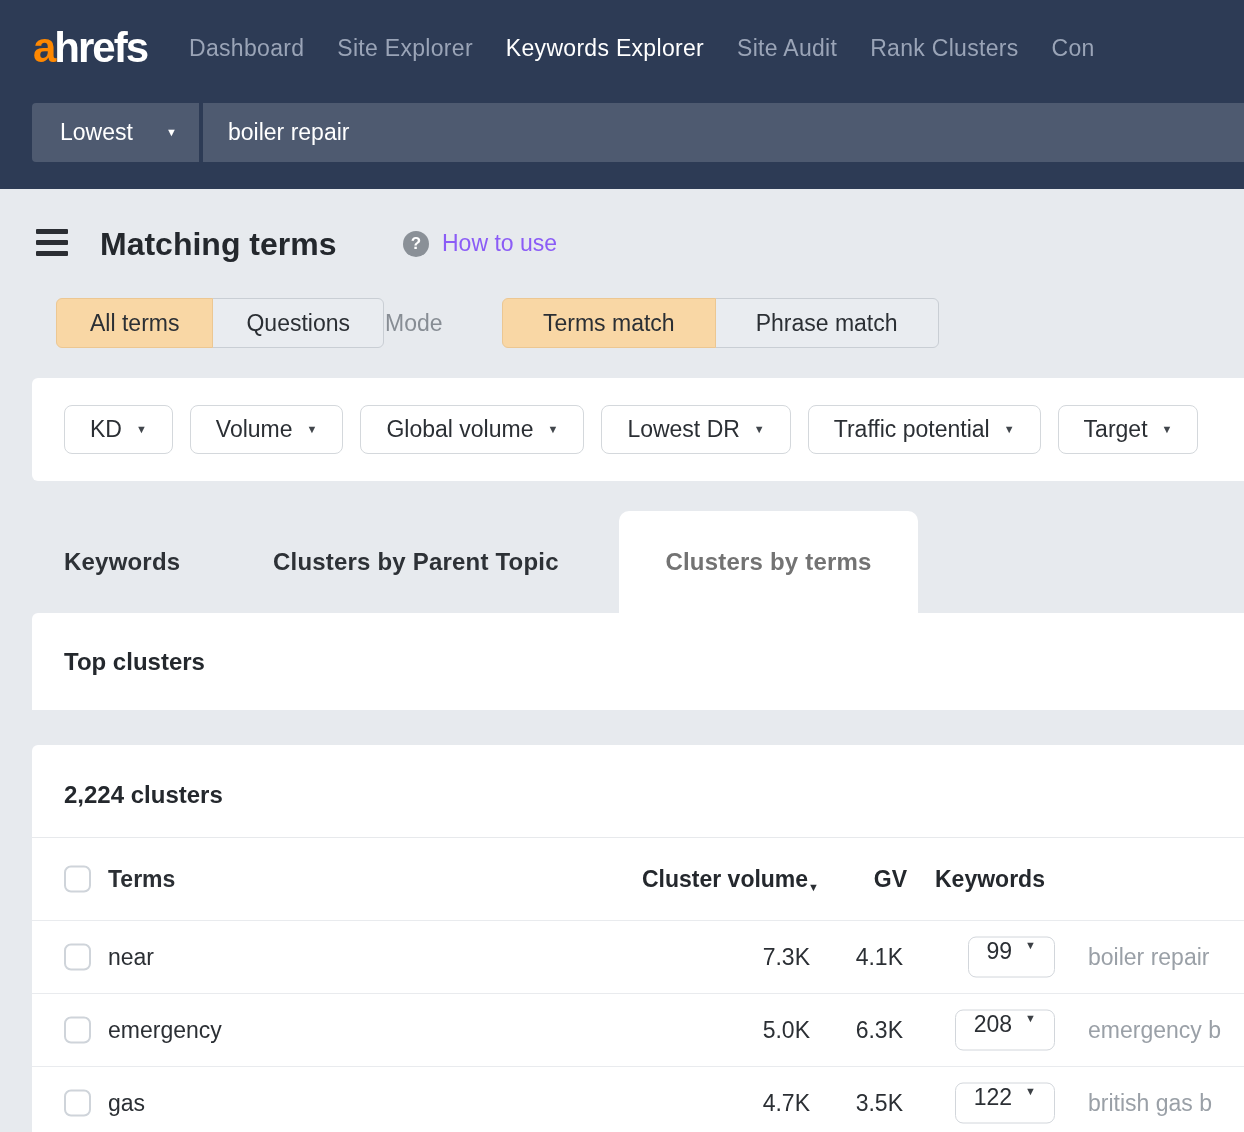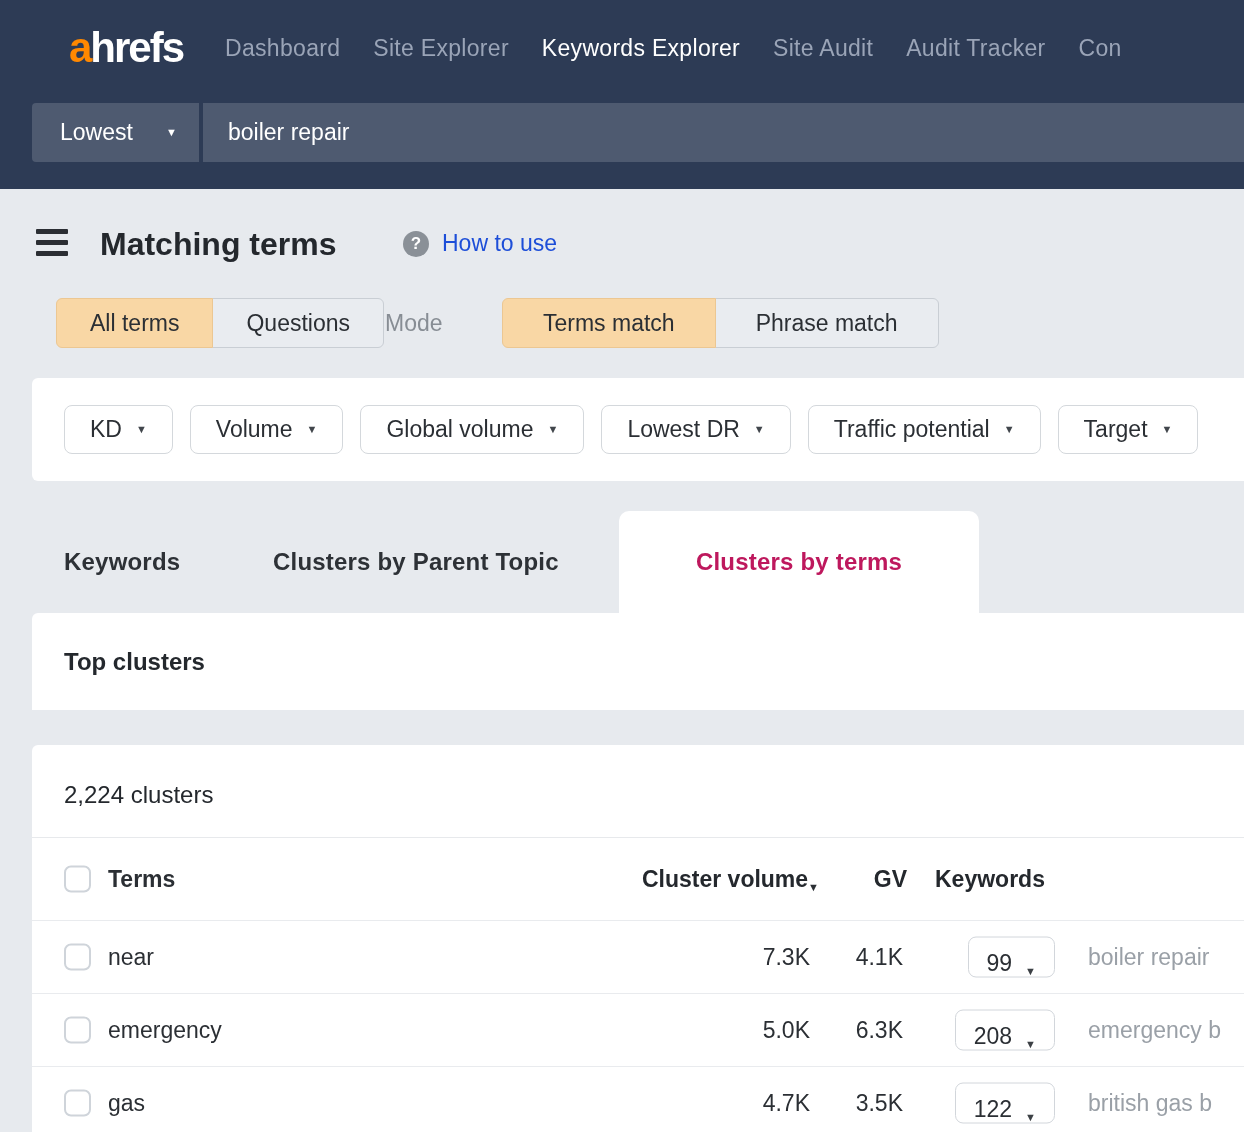--- a/index.html
+++ b/index.html
@@ -6,21 +6,21 @@
   html,body { width:1244px; height:1132px; overflow:hidden; }
   body {
     font-family:"Liberation Sans", sans-serif;
     background:#e7eaee;
     position:relative;
     color:#2e3236;
   }
   .screen { position:absolute; inset:0; overflow:hidden; }
 
   
-  .topnav { position:absolute; left:0; top:0; width:1244px; height:189px; background:#2d3b55;padding-left:36px; }
+  .topnav { position:absolute; left:0; top:0; width:1244px; height:189px; background:#2d3b55; }
   .nav-row { display:flex; align-items:center; height:96px; padding-left:33px; white-space:nowrap; }
   .logo { font-size:42px; font-weight:700; color:#ffffff; letter-spacing:-2px; cursor:pointer; }
   .logo .logo-a { color:#ff8800; }
   .nav-items { display:flex; margin-left:42px; gap:33px; font-size:23px; letter-spacing:.3px; }
   .nav-item { color:#9aa4b7; cursor:pointer; }
   .nav-item.active { color:#ffffff; }
 
   .search-bar { position:absolute; left:32px; top:103px; right:0; height:59px;
     display:flex; background:#4e5a70; border-radius:4px 0 0 4px; }
   .engine { width:171px; display:flex; align-items:center; padding:0 22px 0 28px;
@@ -30,21 +30,21 @@
   .query { flex:1; display:flex; align-items:center; padding-left:25px; color:#fff; font-size:23px; }
 
   
   .hamburger { position:absolute; left:36px; top:229px; width:32px; height:27px; cursor:pointer; }
   .hamburger i { position:absolute; left:0; width:32px; height:5px; background:#2b2e33; border-radius:1px; }
   .hamburger i:nth-child(1){ top:0; } .hamburger i:nth-child(2){ top:11px; } .hamburger i:nth-child(3){ top:22px; }
   .page-title { position:absolute; left:100px; top:226px; font-size:32px; font-weight:700; color:#24282d; white-space:nowrap; }
   .help { position:absolute; left:403px; top:230px; display:flex; align-items:center; gap:13px; cursor:pointer; }
   .help-icon { width:26px; height:26px; border-radius:50%; background:#8a9097; color:#fff;
     font-size:17px; font-weight:700; display:flex; align-items:center; justify-content:center; }
-  .help-label { font-size:23px; color:#1d4ed8; white-space:nowrap; }
+  .help-label { font-size:23px; color:#8b5cf6; white-space:nowrap; }
 
   
   .seggroup { position:absolute; top:298px; display:flex; }
   .segA { left:32px; } .segB { left:478px; }
   .seg { height:50px; display:flex; align-items:center; font-size:23px; color:#2b2f34;
     background:#e9ecf0; border:1px solid #c9ced4; cursor:pointer; white-space:nowrap;margin-left:24px; }
   .segA .seg { padding:0 33px; } .segB .seg { padding:0 40px; }
   .seg:first-child { border-radius:6px 0 0 6px; }
   .seg:last-child { border-radius:0 6px 6px 0; margin-left:-1px; }
   .seg.active { background:#f9d7a5; border-color:#ecc792; z-index:1; }
@@ -56,67 +56,67 @@
   .chips { display:flex; gap:17px; padding:27px 0 0 32px; }
   .chip { height:49px; border:1px solid #d4d8dc; border-radius:8px; background:#fff;
     display:flex; align-items:center; padding:0 25px; font-size:23px; color:#2b2f34;
     gap:14px; white-space:nowrap; cursor:pointer; flex:none; }
   .chip .caret { color:#41464c; }
 
   
   .tab { position:absolute; top:548px; font-size:24px; font-weight:700; color:#2d3136;
     white-space:nowrap; cursor:pointer; letter-spacing:.2px; }
   .tab-1 { left:64px; } .tab-2 { left:273px; }
-  .tab-active { position:absolute; left:619px; top:511px; width:360px; height:102px;
+  .tab-active { position:absolute; left:619px; top:511px; width:299px; height:102px;
     background:#fff; border-radius:10px 10px 0 0; display:flex; align-items:center;
-    justify-content:center; font-size:24px; font-weight:700; color:#be185d; cursor:pointer;
+    justify-content:center; font-size:24px; font-weight:700; color:#737373; cursor:pointer;
     letter-spacing:.2px; }
 
   
   .topclusters-card { position:absolute; left:32px; top:613px; right:0; height:97px;
     background:#fff; border-radius:6px 0 0 0; }
   .topclusters-label { position:absolute; left:32px; top:0; line-height:97px;
     font-size:24px; font-weight:700; color:#24282d; }
 
   
   .main-card { position:absolute; left:32px; top:745px; right:0; bottom:0;
     background:#fff; border-radius:6px 0 0 0; }
-  .count { height:93px; padding:36px 0 0 32px; font-size:24px; font-weight:400;
+  .count { height:93px; padding:36px 0 0 32px; font-size:24px; font-weight:700;
     color:#24282d; border-bottom:1px solid #e7e9ec; }
   .thead { position:relative; height:82px; font-weight:700; }
   .trow { position:relative; height:73px; border-top:1px solid #e9ebee; }
   .cell { position:absolute; top:50%; transform:translateY(-50%); font-size:23px; white-space:nowrap; }
   .checkbox { left:32px; width:27px; height:27px; border:2px solid #cfd4da; border-radius:7px;
     background:#fff; cursor:pointer; }
   .c-term { left:76px; color:#2b2f34; }
   .h-cv { right:425px; display:flex; align-items:flex-end; color:#24282d; cursor:pointer; }
   .h-cv .caret { color:#2b2f34; margin-top:2px; }
   .c-cv { right:434px; color:#2b2f34; }
   .h-gv { right:337px; color:#24282d; cursor:pointer;text-align:center; }
   .c-gv { right:341px; color:#2b2f34; }
   .h-kw { left:903px; color:#24282d; }
   .kw-btn { right:189px; height:41px; border:1px solid #d2d6db; border-radius:8px; background:#fff;
-    display:flex; align-items:flex-end; padding:0 18px; gap:13px; font-size:23px; color:#2b2f34; cursor:pointer; }
+    display:flex; align-items:flex-start; padding:0 18px; gap:13px; font-size:23px; color:#2b2f34; cursor:pointer; }
   .kw-btn .caret { color:#3c4045; margin-top:2px; }
   .c-sample { left:1056px; color:#9aa0a7; }
 </style>
 </head>
 <body>
 
 <div class="screen">
 
   <header class="topnav">
     <div class="nav-row">
       <div class="logo"><span class="logo-a">a</span><span>hrefs</span></div>
       <nav class="nav-items">
         <span class="nav-item">Dashboard</span>
         <span class="nav-item">Site Explorer</span>
         <span class="nav-item active">Keywords Explorer</span>
         <span class="nav-item">Site Audit</span>
-        <span class="nav-item">Audit Tracker</span>
+        <span class="nav-item">Rank Clusters</span>
         <span class="nav-item">Con</span>
       </nav>
     </div>
     <div class="search-bar">
       <div class="engine">
         <span>Lowest</span>
         <span class="caret">▼</span>
       </div>
       <div class="query">boiler repair</div>
     </div>

